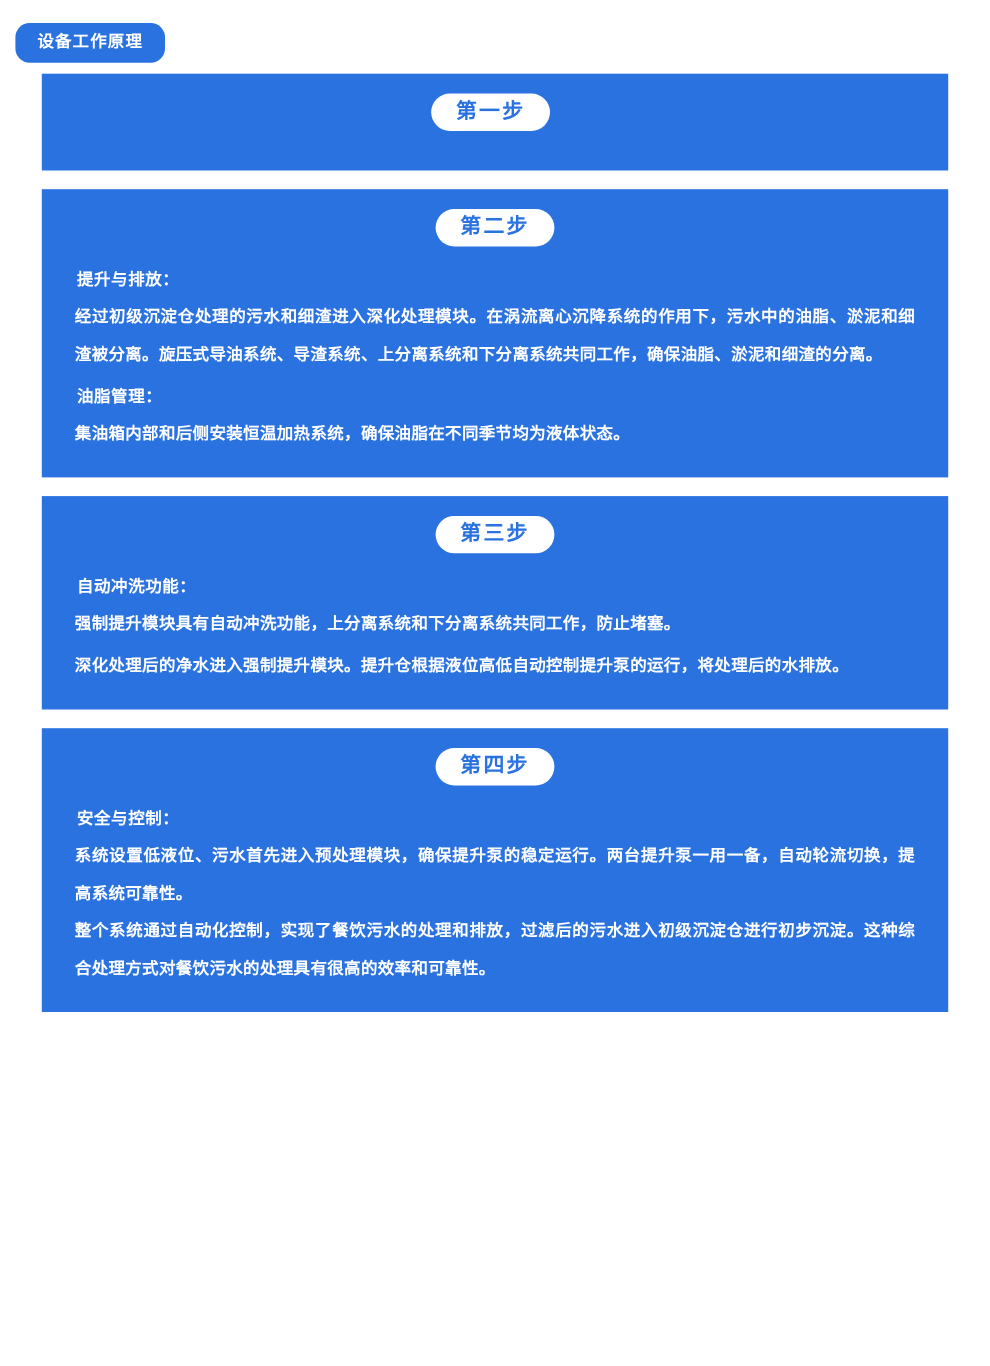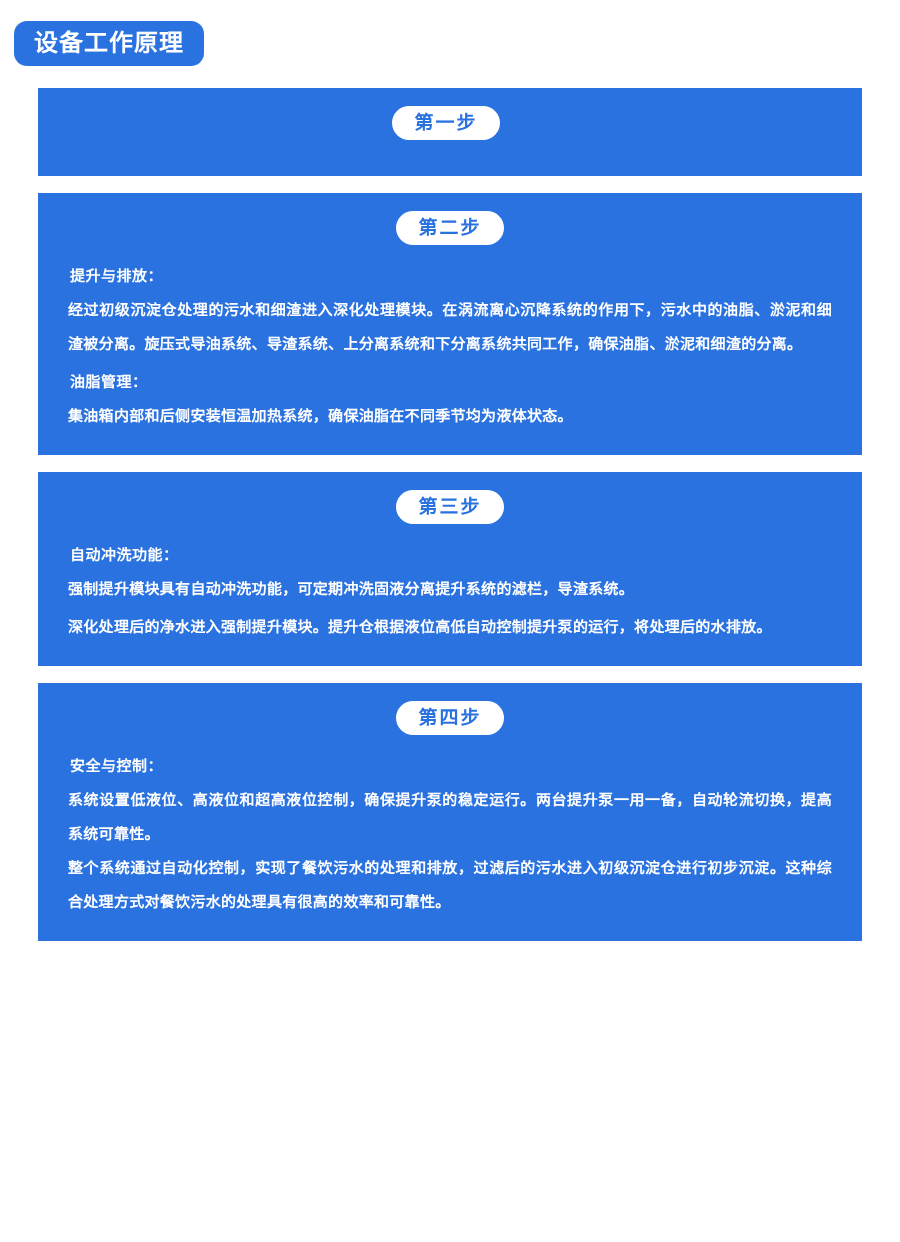--- a/index.html
+++ b/index.html
@@ -21,41 +21,41 @@
     padding: 0;
   }
 
   
   .title-pill {
     display: inline-block;
     margin: 21px 0 0 14px;
     padding: 10px 20px 11px 20px;
     background: #2a72e0;
     color: #ffffff;
-    font-size: 24px;
+    font-size: 15px;
     font-weight: 700;
     letter-spacing: 1px;
     border-radius: 13px;
     line-height: 1;
   }
 
   
   .card {
     position: relative;
     margin: 0 38px 0 38px;
     background: #2a72e0;
     color: #ffffff;
     box-sizing: border-box;
     padding: 18px 30px 22px 30px;
   }
   .card + .card {
     margin-top: 17px;
   }
   .card:first-of-type {
-    margin-top: 22px;
+    margin-top: 10px;
     padding-left: 22px;
   }
 
   .step-badge-row {
     display: flex;
     justify-content: center;
     align-items: center;
     margin-bottom: 14px;
   }
   .step-badge {
@@ -131,33 +131,33 @@
     </div>
   </section>
 
   
   <section class="card">
     <div class="step-badge-row">
       <span class="step-badge">第三步</span>
     </div>
     <div class="block">
       <p class="block-heading">自动冲洗功能：</p>
-      <p class="block-body para">强制提升模块具有自动冲洗功能，可定期冲洗固液分离提升系统的滤栏，导渣系统。</p>
+      <p class="block-body para">强制提升模块具有自动冲洗功能，上分离系统和下分离系统共同工作，防止堵塞。</p>
     </div>
     <div class="block">
       <p class="block-body para">深化处理后的净水进入强制提升模块。提升仓根据液位高低自动控制提升泵的运行，将处理后的水排放。</p>
     </div>
   </section>
 
   
   <section class="card">
     <div class="step-badge-row">
       <span class="step-badge">第四步</span>
     </div>
     <div class="block">
       <p class="block-heading">安全与控制：</p>
-      <p class="block-body para">系统设置低液位、高液位和超高液位控制，确保提升泵的稳定运行。两台提升泵一用一备，自动轮流切换，提高系统可靠性。</p>
+      <p class="block-body para">系统设置低液位、污水首先进入预处理模块，确保提升泵的稳定运行。两台提升泵一用一备，自动轮流切换，提高系统可靠性。</p>
       <p class="block-body para">整个系统通过自动化控制，实现了餐饮污水的处理和排放，过滤后的污水进入初级沉淀仓进行初步沉淀。这种综合处理方式对餐饮污水的处理具有很高的效率和可靠性。</p>
     </div>
   </section>
 
   <div class="bottom-spacer"></div>
 </div>
 
 </body></html>

